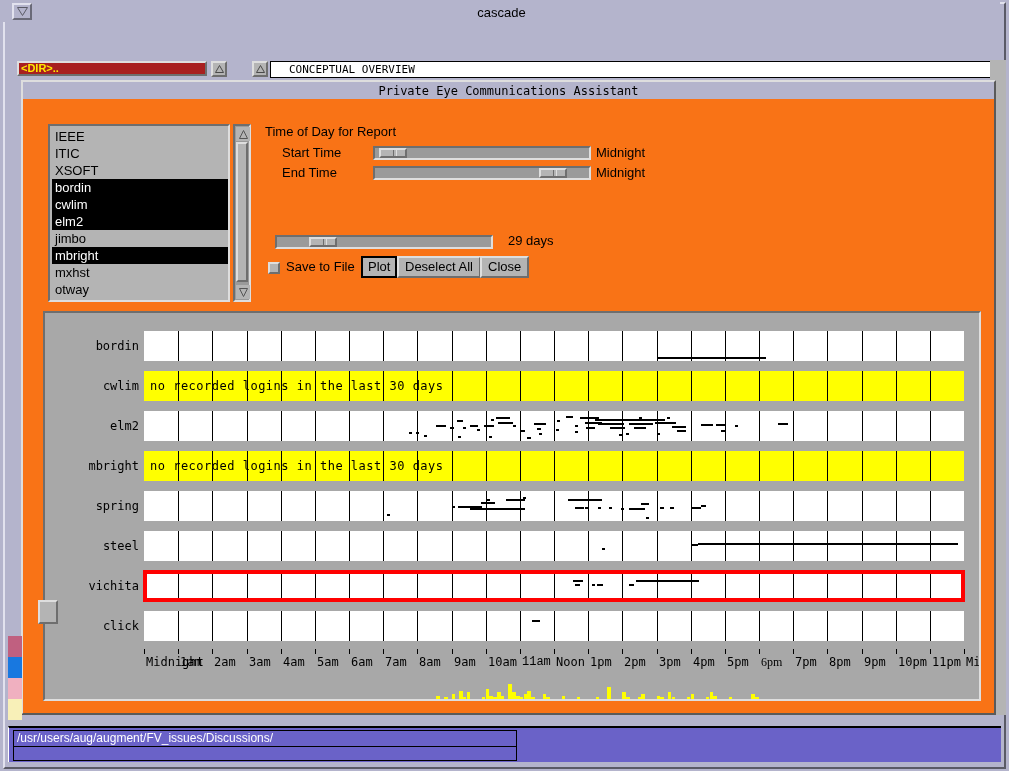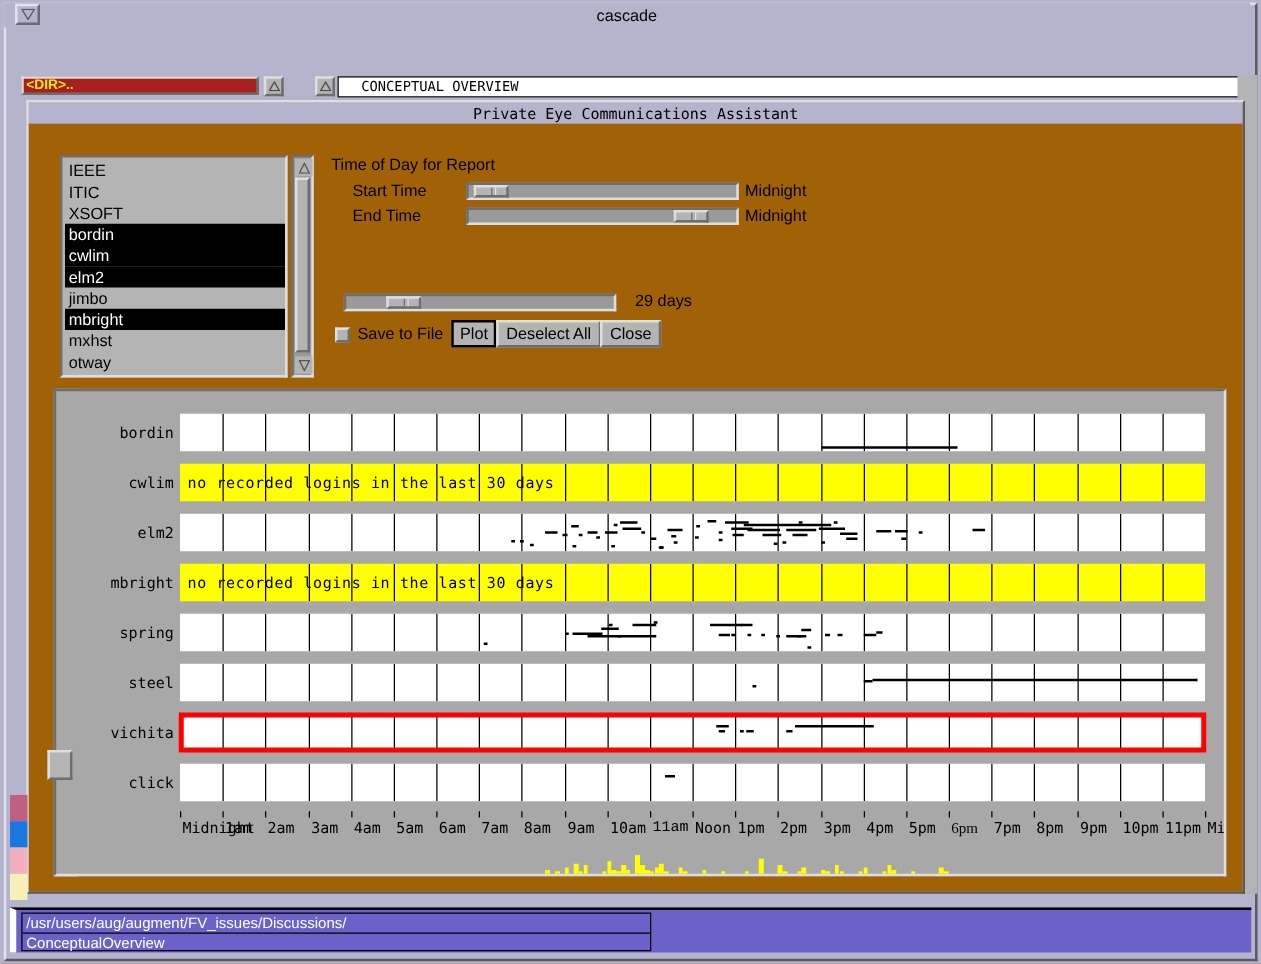--- a/index.html
+++ b/index.html
@@ -78,21 +78,21 @@
   }
   .dlg-title{
     position:absolute;left:0px;top:0px;width:971px;height:17px;
     background:#b4b4cc;color:#000;
     font-family:"DejaVu Sans Mono", monospace;font-size:12px;
     display:flex;align-items:center;justify-content:center;
     border-bottom:1px solid #8a8a96;
   }
   .dlg-body{
     position:absolute;left:0;top:17px;width:971px;height:614px;
-    background:#a16207;
+    background:#f97316;
   }
 
   
   .listbox-wrap{position:absolute;left:25px;top:25px;width:203px;height:178px;}
   .listbox{
     position:absolute;left:0;top:0;width:182px;height:178px;
     background:#b4b4b4;
     border-top:2px solid #6e6e6e;border-left:2px solid #6e6e6e;
     border-right:2px solid #dedede;border-bottom:2px solid #dedede;
     box-sizing:border-box;overflow:hidden;padding:2px 0 0 2px;
@@ -201,21 +201,21 @@
     color:#000;white-space:nowrap;
   }
   .tick{position:absolute;width:1px;height:5px;background:#000;}
   .histo{position:absolute;}
   .hbar{position:absolute;background:#ffff00;bottom:0;}
 
   
   .statuswrap{
     position:absolute;left:8px;top:726px;width:993px;height:36px;
     background:#6a62c8;
-    border-top:2px solid #000;border-left:5px solid #ffffff;
+    border-top:2px solid #000;border-left:1px solid #ffffff;
     box-sizing:border-box;
   }
   .statusbox{
     position:absolute;left:4px;top:2px;width:504px;height:31px;
     background:#6a62c8;color:#fff;font-size:12px;
     border:1px solid #000;box-sizing:border-box;
   }
   .statusline{
     height:15px;line-height:15px;padding-left:3px;white-space:nowrap;overflow:hidden;
     border-bottom:1px solid #000;
@@ -765,17 +765,16 @@
       <div class="sw" style="background: rgb(192, 96, 128); top: 0px; height: 21px;"></div>
       <div class="sw" style="background: rgb(24, 120, 224); top: 21px; height: 21px;"></div>
       <div class="sw" style="background: rgb(240, 176, 192); top: 42px; height: 21px;"></div>
       <div class="sw" style="background: rgb(248, 240, 184); top: 63px; height: 21px;"></div>
     </div>
   <div class="scrollcorner"></div>
 
   <div class="statuswrap">
     <div class="statusbox">
       <div class="statusline">/usr/users/aug/augment/FV_issues/Discussions/</div>
-      <div class="statusline last">ConceptualOverview</div>
     </div>
   </div>
 
 </div>
 
 </body></html>

